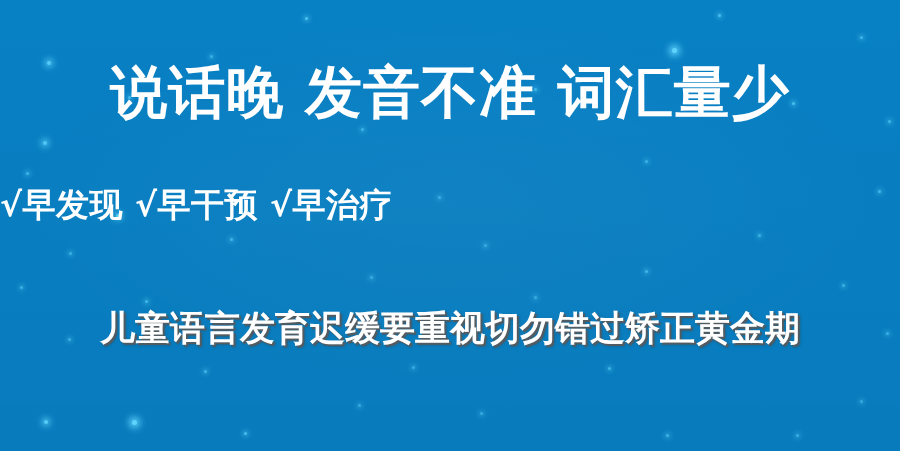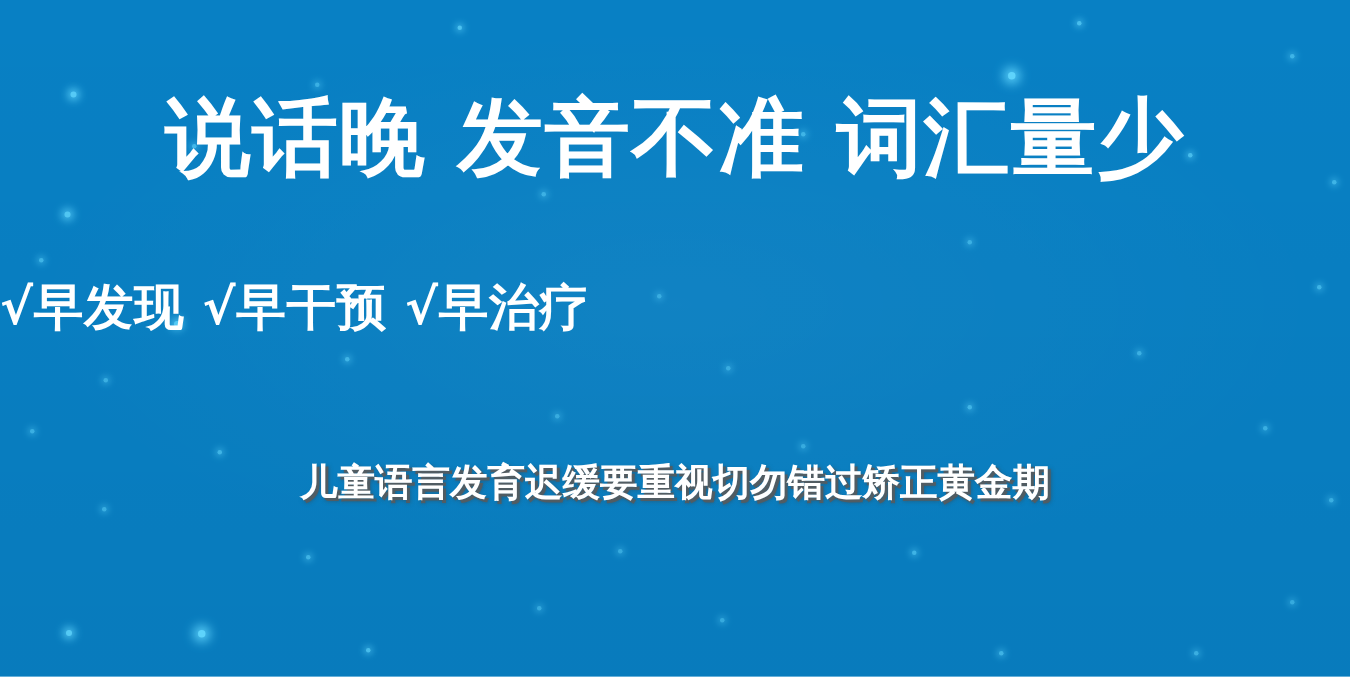--- a/index.html
+++ b/index.html
@@ -50,21 +50,20 @@
     background: #63d8ff;
     box-shadow: 0 0 4px 1px rgba(99, 216, 255, 0.65);
   }
 
   
   .content {
     position: absolute;
     inset: 0;
     z-index: 2;
     display: block;
-    text-decoration: underline;
   }
 
   .headline {
     position: absolute;
     top: 58px;
     left: 0;
     width: 900px;
     text-align: center;
     color: #ffffff;
     font-size: 57px;
@@ -87,21 +86,21 @@
     white-space: nowrap;
   }
 
   .tagline {
     position: absolute;
     top: 306px;
     left: 0;
     width: 900px;
     text-align: center;
     color: #ffffff;
-    font-size: 25px;
+    font-size: 35px;
     font-weight: 700;
     line-height: 1.3;
     letter-spacing: 0px;
     white-space: nowrap;
     text-shadow:
       2px 2px 0 rgba(90, 90, 90, 0.85),
       2px 2px 3px rgba(60, 60, 60, 0.55);
   }
 </style>
 </head>

